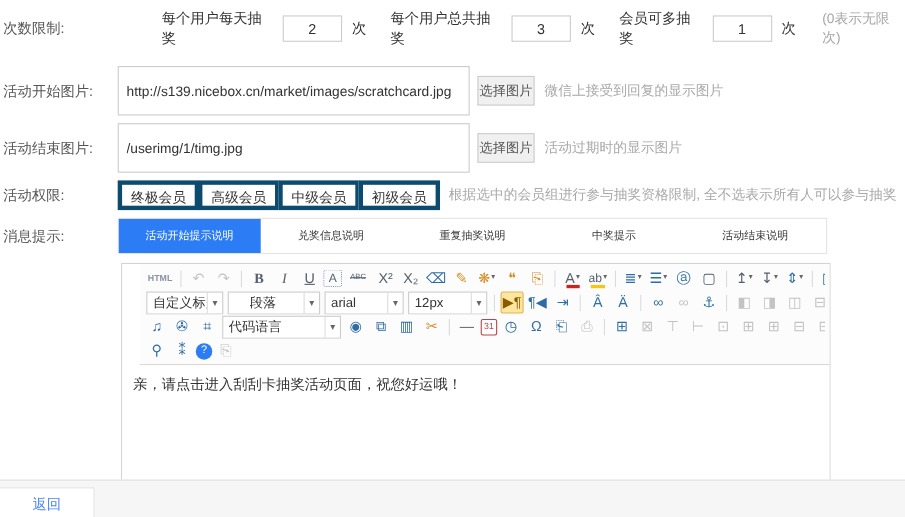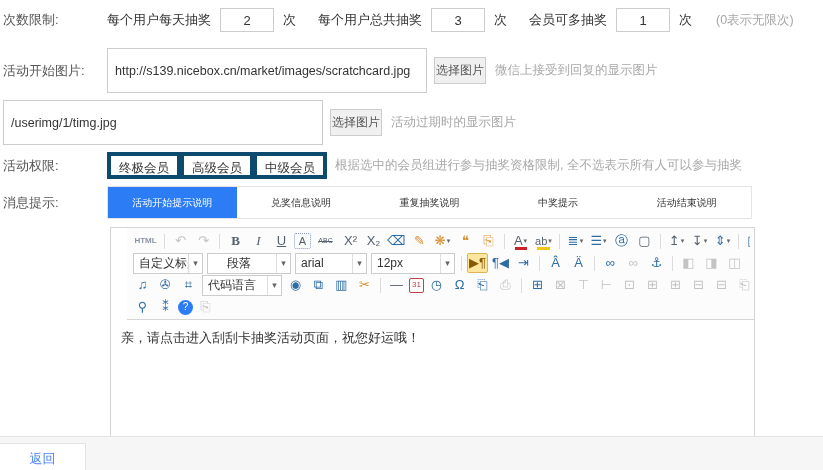--- a/index.html
+++ b/index.html
@@ -11,21 +11,21 @@
   }
   .form { padding: 8px 0 0 3px; }
   .frow { display: flex; align-items: center; margin-bottom: 7px; }
   .flabel { width: 104px; flex: none; color: #555; font-size: 13px; }
   
   .limits { display: flex; align-items: center; }
   .numinput { width: 54px; height: 24px; border: 1px solid #ccc; text-align: center;
               font-size: 13px; color: #333; margin: 0 9px; }
   .unit { margin-right: 22px; }
   .note { color: #a6a6a6; font-size: 12.5px; margin-left: 2px; }
-  .row1 { margin-bottom: 16px; }
+  .row1 { margin-bottom: 16px; gap: 40px; }
   
   .urlinput { width: 320px; height: 45px; border: 1px solid #ccc; padding: 0 7px;
               font-size: 12.5px; color: #333; }
   .pickbtn { height: 27px; width: 52px; margin-left: 7px; background: #f0f0f0;
              border: 1px solid #ccc; color: #555; font-size: 12px; cursor: pointer; }
   .hint { color: #a8a8a8; margin-left: 9px; font-size: 12.5px; }
   
   .membtns { display: flex; }
   .membtn { min-width: 64px; height: 27px; border: 4px solid #0c4a6e; background: #fff;
             color: #333; font-size: 12.5px; line-height: 25px; text-align: center;
@@ -98,31 +98,33 @@
   </div>
 
   <div class="frow">
     <div class="flabel">活动开始图片:</div>
     <input class="urlinput" type="text" value="http://s139.nicebox.cn/market/images/scratchcard.jpg" style="">
     <button class="pickbtn">选择图片</button>
     <span class="hint">微信上接受到回复的显示图片</span>
   </div>
 
   <div class="frow">
+    <div class="flabel">活动结束图片:</div>
     <input class="urlinput" type="text" value="/userimg/1/timg.jpg" style="">
     <button class="pickbtn">选择图片</button>
     <span class="hint">活动过期时的显示图片</span>
   </div>
 
   <div class="frow">
     <div class="flabel">活动权限:</div>
     <div class="membtns" id="member-buttons">
         <button class="membtn">终极会员</button>
         <button class="membtn">高级会员</button>
         <button class="membtn">中级会员</button>
+        <button class="membtn">初级会员</button>
       </div>
     <span class="hint">根据选中的会员组进行参与抽奖资格限制, 全不选表示所有人可以参与抽奖</span>
   </div>
 
   <div class="frow row5">
     <div class="flabel">消息提示:</div>
     <div class="tabs" id="message-tabs">
         <div class="tab active">活动开始提示说明</div>
         <div class="tab">兑奖信息说明</div>
         <div class="tab">重复抽奖说明</div>
@@ -172,21 +174,21 @@
             <span class="selarr">▾</span>
           </span>
           <span class="tbsel" style="width: 84px; padding-left: 19px;">
             <span class="sellab">段落</span>
             <span class="selarr">▾</span>
           </span>
           <span class="tbsel" style="width: 72px;">
             <span class="sellab">arial</span>
             <span class="selarr">▾</span>
           </span>
-          <span class="tbsel" style="width: 84px;">
+          <span class="tbsel" style="width: 72px;">
             <span class="sellab">12px</span>
             <span class="selarr">▾</span>
           </span>
           <span class="tbsep"></span>
           <span class="tbi act">▶¶</span>
           <span class="tbi cb">¶◀</span>
           <span class="tbi cb">⇥</span>
           <span class="tbsep"></span>
           <span class="tbi cb">Â</span>
           <span class="tbi cb">Ä</span>
@@ -197,21 +199,21 @@
           <span class="tbsep"></span>
           <span class="tbi dis">◧</span>
           <span class="tbi dis">◨</span>
           <span class="tbi dis">◫</span>
           <span class="tbi dis">⊟</span>
         </div>
         <div class="tbrow">
           <span class="tbi cb">♫</span>
           <span class="tbi cb">✇</span>
           <span class="tbi cb">⌗</span>
-          <span class="tbsel" style="width: 80px;">
+          <span class="tbsel" style="width: 108px;">
             <span class="sellab">代码语言</span>
             <span class="selarr">▾</span>
           </span>
           <span class="tbi cb">◉</span>
           <span class="tbi cb">⧉</span>
           <span class="tbi cb">▥</span>
           <span class="tbi co">✂</span>
           <span class="tbsep"></span>
           <span class="tbi">—</span>
           <span class="tbi cal">31</span>

